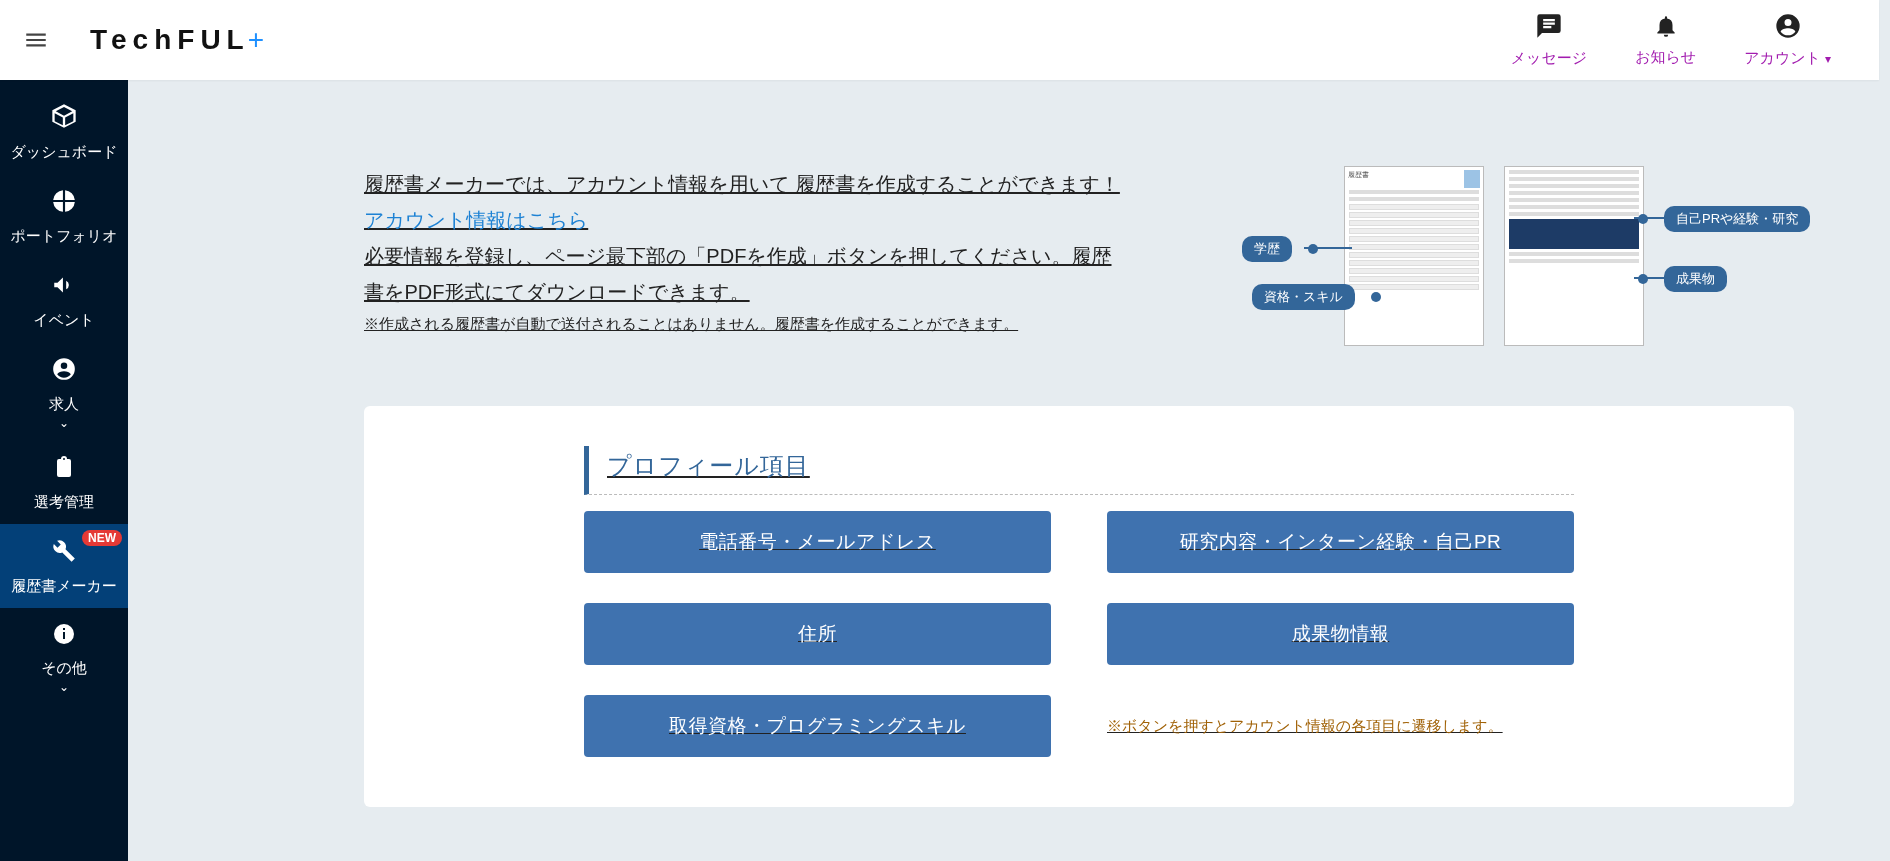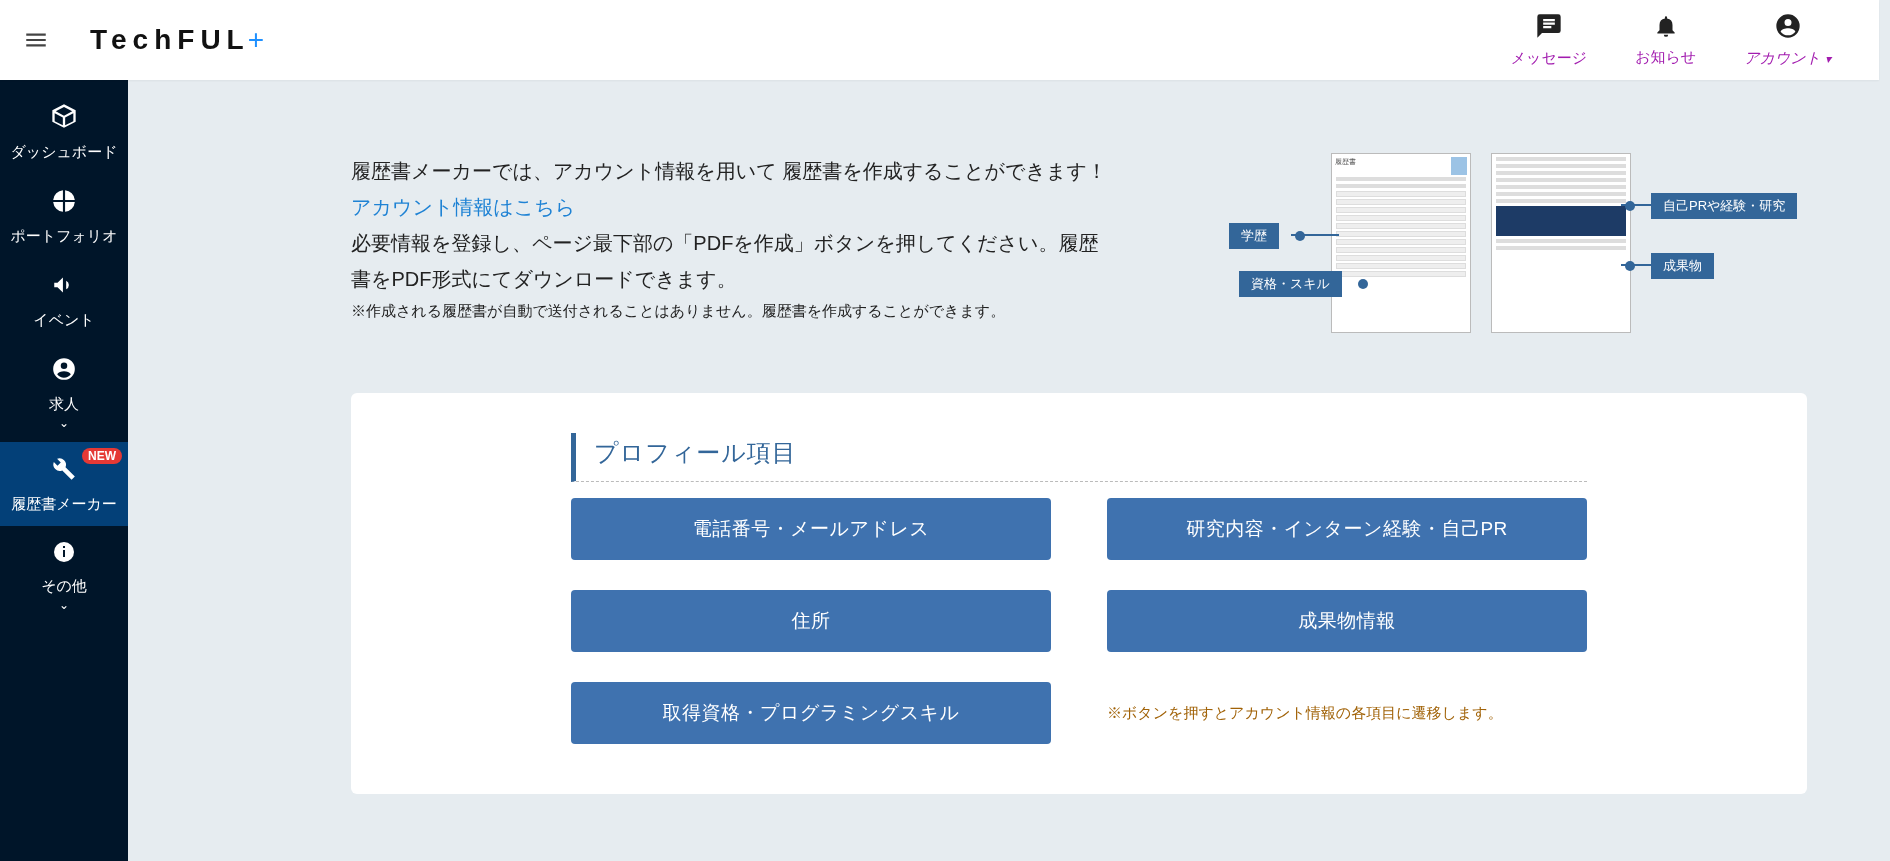--- a/index.html
+++ b/index.html
@@ -43,21 +43,21 @@
   .header-item {
     display: flex; flex-direction: column; align-items: center;
     margin: 0 24px;
     cursor: pointer;
     color: #a21caf;
     font-size: 15px;
   }
   .header-item .icon { font-size: 26px; margin-bottom: 2px; }
   .header-item .label { white-space: nowrap; }
   .header-item .caret { font-size: 12px; margin-left: 4px; }
-  .header-item .label-row { display: flex; align-items: center; font-style: italic; }
+  .header-item .label-row { display: flex; align-items: center; }
 
   
   .sidebar {
     position: fixed;
     top: 80px; left: 0; bottom: 0;
     width: 128px;
     background: #001529;
     color: #fff;
     display: flex;
     flex-direction: column;
@@ -85,23 +85,24 @@
     font-size: 12px;
     padding: 1px 6px;
     border-radius: 10px;
     font-weight: 600;
   }
 
   
   .main {
     margin-left: 128px;
     margin-top: 80px;
-    padding: 3px;
+    padding: 16px;
     height: calc(861px - 80px);
     overflow: auto;
+    text-decoration: underline;
   }
 
   .intro {
     display: flex;
     gap: 40px;
     padding: 70px 80px 20px 220px;
   }
   .intro-text {
     flex: 1;
     font-size: 20px;
@@ -136,21 +137,21 @@
   .doc .head .avatar { width: 16px; height: 18px; background: #9CC3E5; }
   .doc .line { height: 4px; background: #ddd; margin: 3px 4px; }
   .doc .sect { height: 6px; background: #eee; border: 1px solid #ddd; margin: 2px 4px; }
   .doc .block { height: 30px; background: #1d3b66; margin: 3px 4px; }
   .preview-tag {
     position: absolute;
     background: #336699;
     color: #fff;
     font-size: 13px;
     padding: 4px 12px;
-    border-radius: 0;
+    border-radius: 10px;
     white-space: nowrap;
   }
   .preview-tag::after {
     content: "";
     position: absolute;
     width: 10px; height: 10px;
     background: #336699;
     border-radius: 50%;
     top: 50%; transform: translateY(-50%);
   }
@@ -278,20 +279,28 @@
     <span class="label">イベント</span>
   </div>
   <div class="sidebar-item">
     <span class="icon">
       <svg width="26" height="26" viewBox="0 0 24 24">
           <path fill="#fff" d="M12 2a10 10 0 1 0 10 10A10 10 0 0 0 12 2zm0 4a3 3 0 1 1-3 3 3 3 0 0 1 3-3zm0 14a8 8 0 0 1-6.3-3.1C6.5 14.8 9.5 14 12 14s5.5.8 6.3 2.9A8 8 0 0 1 12 20z"></path>
         </svg>
     </span>
     <span class="label">求人</span>
     <span class="caret">⌄</span>
+  </div>
+  <div class="sidebar-item">
+    <span class="icon">
+      <svg width="24" height="24" viewBox="0 0 24 24">
+          <path fill="#fff" d="M17 3h-2a3 3 0 0 0-6 0H7a2 2 0 0 0-2 2v14a2 2 0 0 0 2 2h10a2 2 0 0 0 2-2V5a2 2 0 0 0-2-2zm-5-1a1 1 0 1 1-1 1 1 1 0 0 1 1-1z"></path>
+        </svg>
+    </span>
+    <span class="label">選考管理</span>
   </div>
   <div class="sidebar-item active">
     <span class="new-badge">NEW</span>
     <span class="icon">
       <svg width="26" height="26" viewBox="0 0 24 24">
           <path fill="#fff" d="m22 19-8.6-8.6a6 6 0 0 0-7.8-7.8L9 6 6 9 2.6 5.6a6 6 0 0 0 7.8 7.8L19 22z"></path>
         </svg>
     </span>
     <span class="label">履歴書メーカー</span>
   </div>

